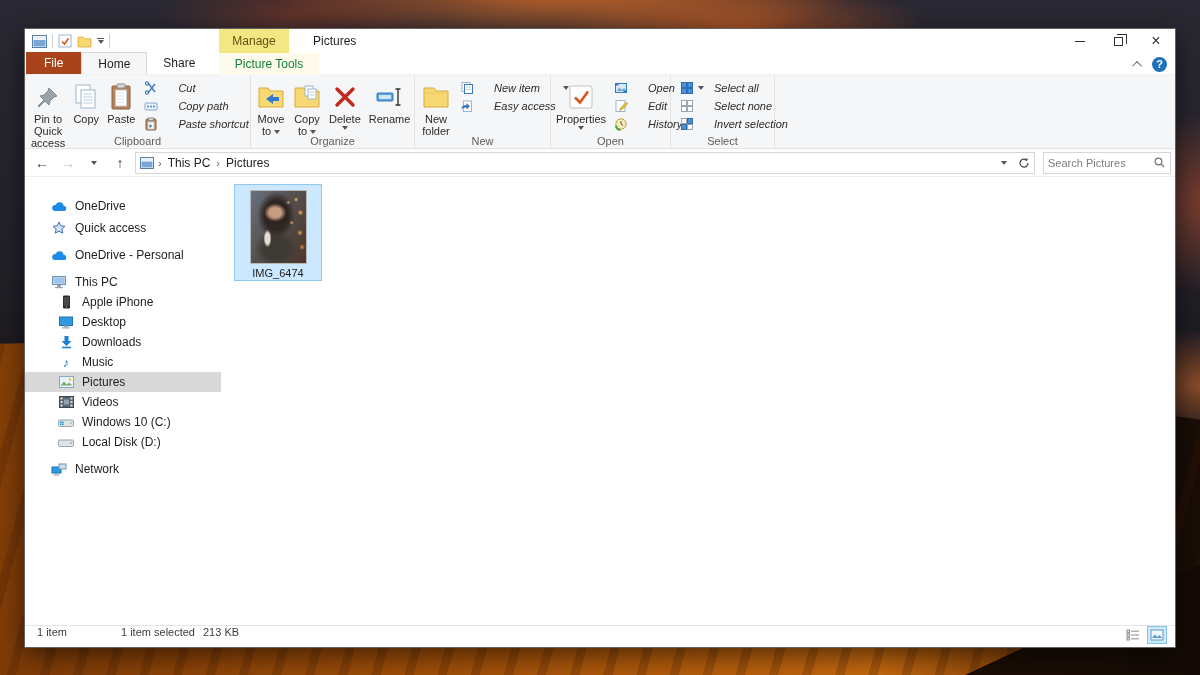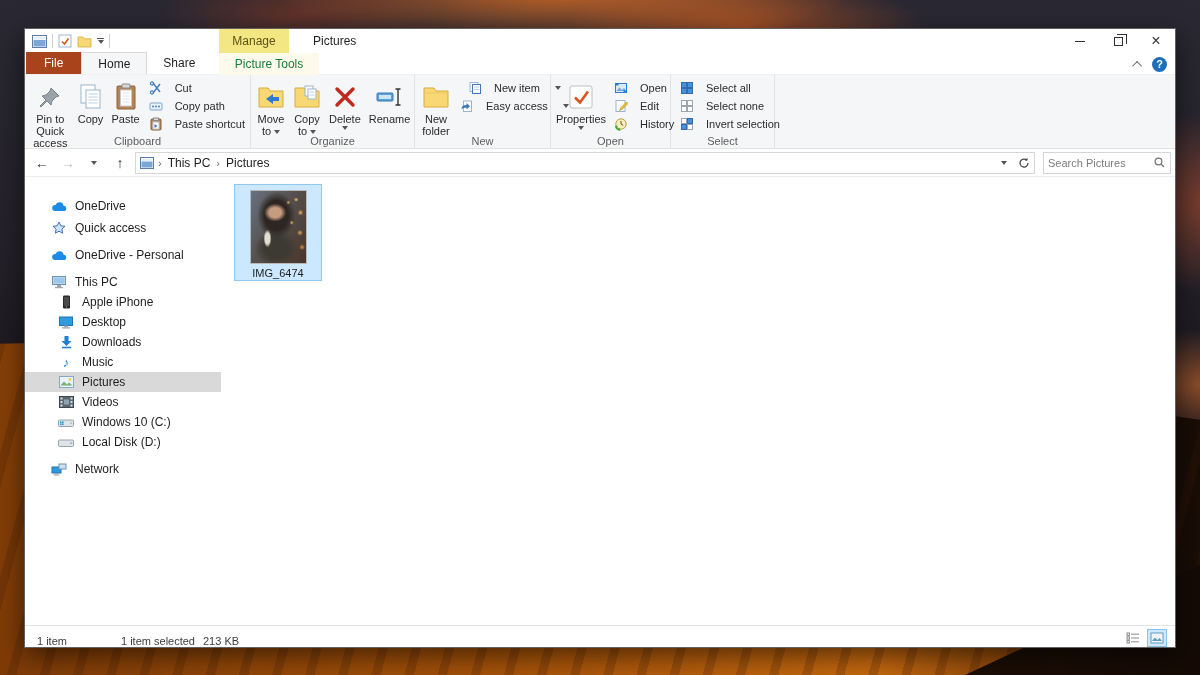--- a/index.html
+++ b/index.html
@@ -63,21 +63,21 @@
   .helpdot{ width:15px; height:15px; border-radius:50%; background:#1d70b8; color:#fff; font-size:11px; font-weight:bold; display:flex; align-items:center; justify-content:center; }
 
   
   .ribbon{ height:74px; flex:0 0 74px; background:#f5f6f7; border-bottom:1px solid #e3e3e3; display:flex; }
   .rgroup{ position:relative; height:100%; border-right:1px solid #e2e2e2; padding:3px 2px 14px 2px; display:flex; align-items:flex-start; }
   .rgroup-label{ position:absolute; bottom:1px; left:0; right:0; text-align:center; font-size:11px; color:#5d5d5d; }
   .rbig{ display:flex; flex-direction:column; align-items:center; padding:2px 3px; border:1px solid transparent; border-radius:2px; }
   .rbig .ric{ height:32px; display:flex; align-items:center; justify-content:center; }
   .rbig .rlbl{ font-size:11px; color:#2b2b2b; text-align:center; line-height:12px; max-width:58px; }
   .rcol{ display:flex; flex-direction:column; justify-content:flex-start; gap:2px; padding-top:2px; }
-  .rsmall{ display:flex; align-items:center; gap:12px; font-size:11px; color:#2b2b2b; padding:1px 3px; border-radius:2px; white-space:nowrap; }
+  .rsmall{ display:flex; align-items:center; gap:20px; font-size:11px; color:#2b2b2b; padding:1px 3px; border-radius:2px; white-space:nowrap;font-style:italic; }
   .caret{ display:inline-block; width:0; height:0; border-left:3px solid transparent; border-right:3px solid transparent; border-top:4px solid #555; margin-left:3px; vertical-align:middle; }
   .caret-solo{ margin:1px auto 0 auto; display:block; }
 
   
   .addr-row{ height:28px; flex:0 0 28px; background:#fff; display:flex; align-items:center; padding:0 4px 0 6px; gap:4px; border-bottom:1px solid #eeeeee; }
   .navbtn{ width:22px; height:22px; display:flex; align-items:center; justify-content:center; font-size:14px; color:#333; border-radius:2px; }
   .navbtn.disabled{ color:#c0c0c0; }
   .addr-box{ flex:1; height:22px; border:1px solid #d6d6d6; display:flex; align-items:center; background:#fff; padding-left:4px; }
   .crumb{ display:flex; align-items:center; gap:6px; padding:0 4px; font-size:12px; color:#1e1e1e; flex:1; }
   .crumb .sep{ color:#6a6a6a; font-size:11px; }
@@ -112,21 +112,21 @@
       radial-gradient(circle 4px at 89% 58%, rgba(250,170,80,.9), rgba(250,170,80,0) 75%),
       radial-gradient(circle 3px at 68% 16%, rgba(255,200,120,.75), rgba(255,200,120,0) 75%),
       radial-gradient(circle 4px at 93% 78%, rgba(240,150,70,.85), rgba(240,150,70,0) 75%),
       radial-gradient(ellipse 19px 24px at 46% 34%, #2e2623 62%, rgba(46,38,35,0) 100%),
       radial-gradient(ellipse 22px 18px at 46% 80%, #3d3a33 55%, rgba(61,58,51,0) 100%),
       linear-gradient(120deg,#68727f 0%,#565150 45%,#4a362a 100%);
   }
   .tile-label{ margin-top:3px; font-size:11px; color:#1c1c1c; }
 
   
-  .statusbar{ height:22px; flex:0 0 22px; border-top:1px solid #e5e5e5; display:flex; align-items:flex-end; font-size:11px; color:#3c3c3c; padding:0 8px; background:#fff; }
+  .statusbar{ height:22px; flex:0 0 22px; border-top:1px solid #e5e5e5; display:flex; align-items:flex-start; font-size:11px; color:#3c3c3c; padding:0 8px; background:#fff; }
   .sb-count{ margin-left:4px; width:84px; }
   .sb-right{ margin-left:auto; display:flex; align-items:center; gap:4px; }
   .viewbtn{ width:20px; height:18px; display:flex; align-items:center; justify-content:center; border:1px solid transparent; }
   .viewbtn.active{ background:#cfe8fb; border-color:#84c3ef; }
 
   svg{ display:block; }
 </style>
 </head>
 <body>
 
@@ -302,21 +302,21 @@
       <div class="rgroup" style="width:136px;">
         <div class="rbig">
           <span class="ric">
             <svg width="30" height="26" viewBox="0 0 30 26">
                 <path d="M3 4 h10 l2 3 h12 v16 H3z" fill="#f8d775" stroke="#d8ac3a"></path>
                 <path d="M3 9 h24" stroke="#e8c964"></path>
               </svg>
           </span>
           <span class="rlbl"><span>New folder</span></span>
         </div>
-        <div class="rcol" style="margin-left:2px;align-items:center;">
+        <div class="rcol" style="margin-left:2px;">
           <div class="rsmall">
             <span>
               <svg width="14" height="14" viewBox="0 0 14 14">
                   <rect x="2" y="1.5" width="8" height="9" fill="#fff" stroke="#9db6cc"></rect>
                   <rect x="4.5" y="3.5" width="8" height="9" fill="#fff" stroke="#3b78bd"></rect>
                   <path d="M6 6h5 M6 8.5h5" stroke="#bcd0e2"></path>
                 </svg>
             </span>
             <span>New item</span>
             <span class="caret"></span>

